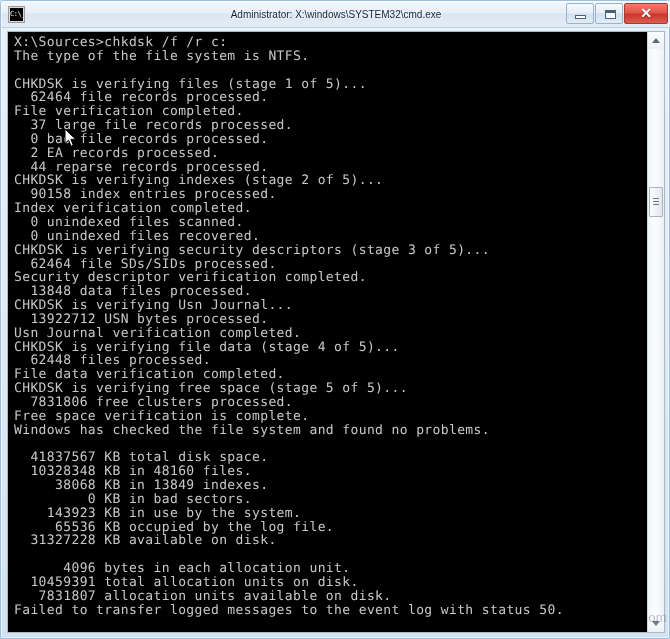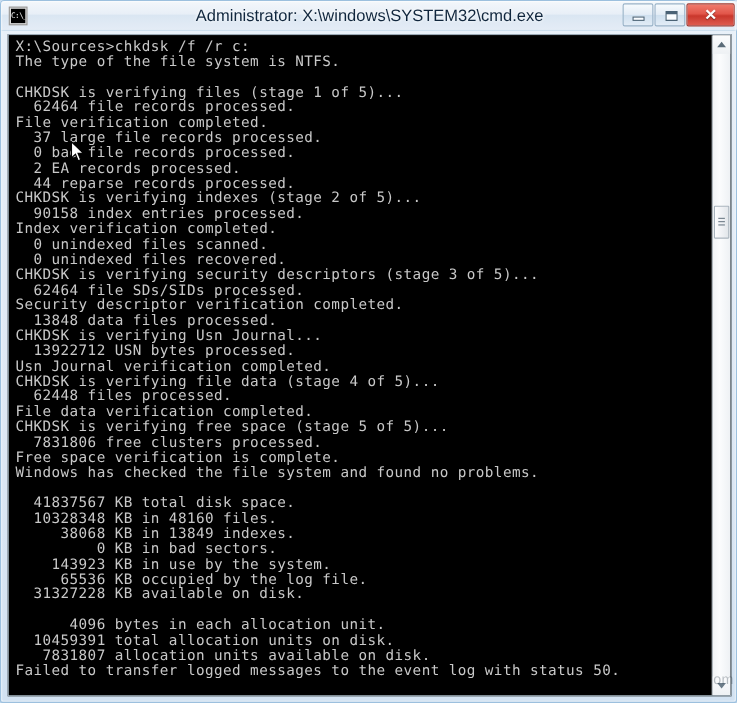--- a/index.html
+++ b/index.html
@@ -78,21 +78,21 @@
   }
 
   #win-title {
     position: absolute;
     left: 0;
     top: 0;
     width: 670px;
     height: 27px;
     line-height: 27px;
     text-align: center;
-    font-size: 15px;
+    font-size: 10px;
     color: #10263d;
     white-space: nowrap;
     text-shadow: 0 0 3px rgba(255,255,255,0.9), 0 0 5px rgba(255,255,255,0.8);
     pointer-events: none;
   }
 
   
   #caption-buttons {
     position: absolute;
     right: 3px;

